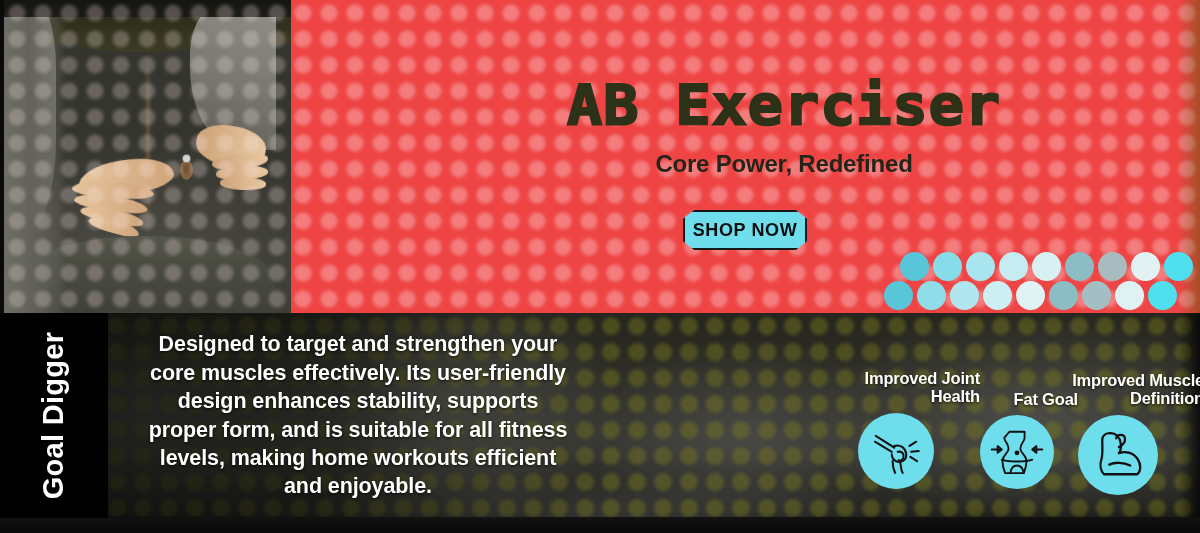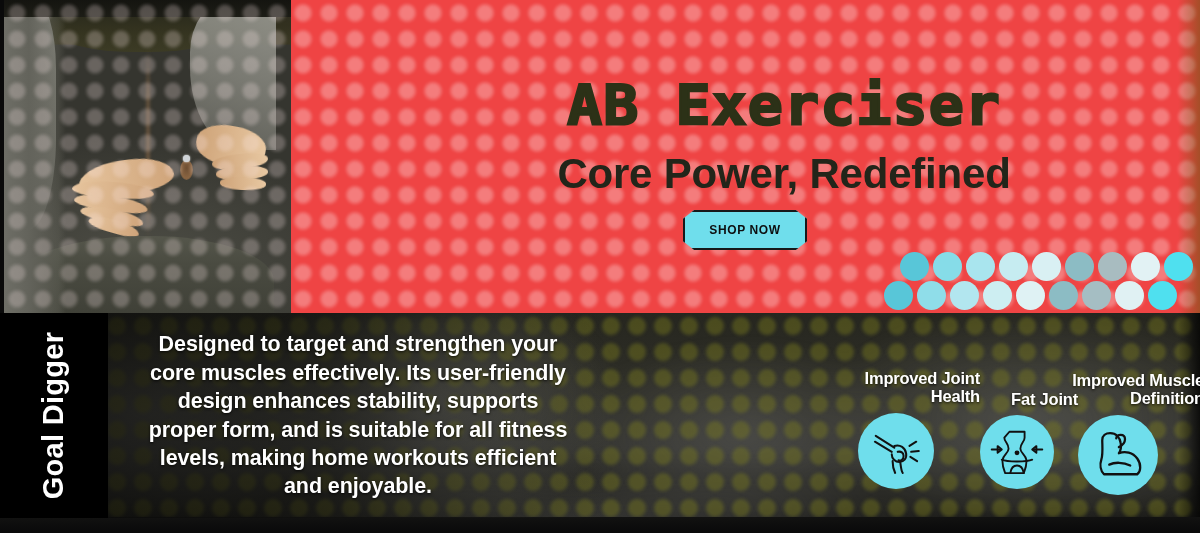--- a/index.html
+++ b/index.html
@@ -118,33 +118,33 @@
     text-align:center;
     font-family:"DejaVu Sans Mono", monospace;
     font-size:55px; font-weight:700; letter-spacing:1px;
     color:#2c3117; line-height:1;
     transform:scaleX(1.06); transform-origin:50% 50%;
     -webkit-text-stroke:2.2px #2c3117;
   }
   .hero-subtitle {
     position:absolute; left:500px; top:150px; width:560px;
     text-align:center;
-    font-size:42px; font-weight:600; color:#23251a;
+    font-size:24px; font-weight:600; color:#23251a;
     letter-spacing:-.2px;
   }
   .shop-btn {
     position:absolute; left:679px; top:210px; width:124px; height:40px;
     background:#6fdeec;
     border:2px solid #16181a;
     clip-path:polygon(0 22%, 9% 0, 91% 0, 100% 22%, 100% 78%, 91% 100%, 9% 100%, 0 78%);
     display:flex; align-items:center; justify-content:center;
     cursor:pointer;
   }
   .shop-btn span {
-    font-size:12px; font-weight:700; color:#0d0f10; letter-spacing:.6px;
+    font-size:18px; font-weight:700; color:#0d0f10; letter-spacing:.6px;
   }
 
   
   .circles { position:absolute; left:886px; top:252px; width:300px; height:58px; }
   .circles i { position:absolute; border-radius:50%; display:block; }
 
   
   .bottom {
     position:absolute; left:0; top:313px; width:1200px; height:220px;
     overflow:hidden;
@@ -328,21 +328,21 @@
             <path d="M37 45 c1 6 1 10 3 13"></path>
             <path d="M48 26 l8 -5"></path>
               <path d="M50 33 l9 -1"></path>
               <path d="M49 39 l8 5"></path>
           </g>
         </svg>
       </div>
     </div>
 
     <div class="feature f2">
-      <div class="feature-label">Fat Joint</div>
+      <div class="feature-label">Fat Goal</div>
       <div class="feature-icon">
         <svg viewBox="0 0 64 64" width="54" height="54" aria-hidden="true">
           <g stroke="#111" stroke-width="2.2" fill="none" stroke-linejoin="round" stroke-linecap="round">
             <path d="M23 8 h18 v7 c0 5 -5 7 -5 13 c0 5 6 7 7 13 c1 7 -2 13 -3 16 h-22 c-1 -3 -4 -9 -3 -16 c1 -6 7 -8 7 -13 c0 -6 -5 -8 -5 -13z"></path>
             <path d="M14 41 c6 3 30 3 36 0"></path>
             <path d="M24 57 c1 -6 3 -9 8 -9 c5 0 7 3 8 9"></path>
             <circle cx="32" cy="33" r="1.8" fill="#111"></circle>
             <path d="M2 29 h10"></path>
               <path d="M9 25 l5 4 -5 4z"></path>
             <path d="M62 29 h-10"></path>

